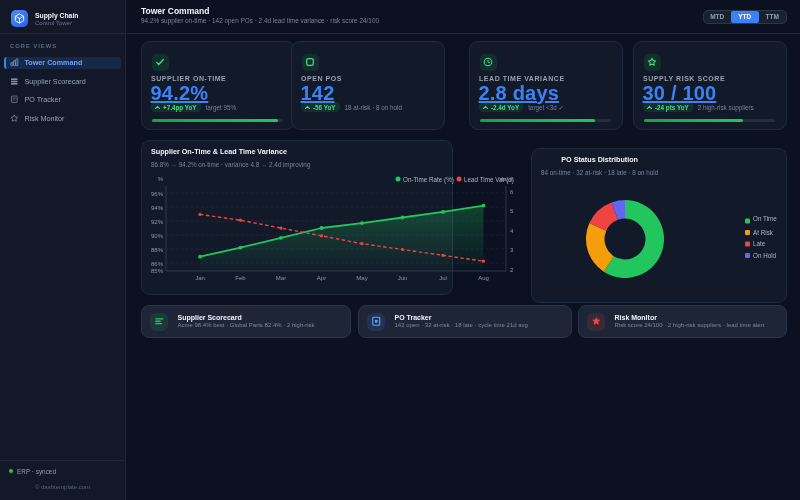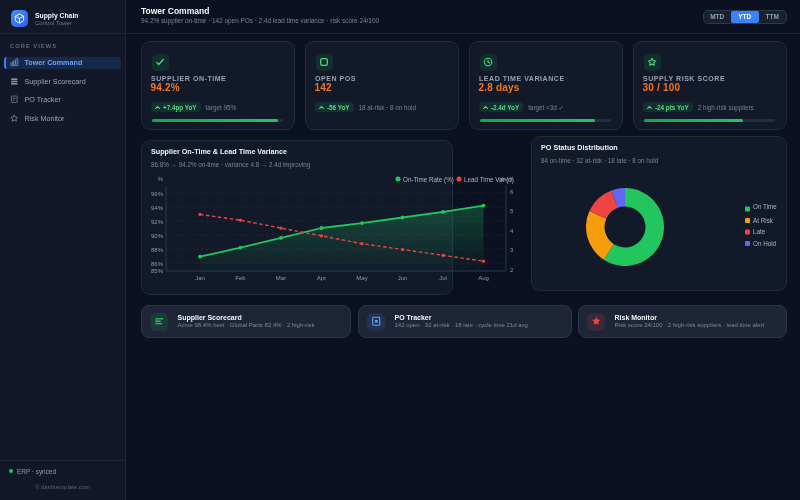--- a/index.html
+++ b/index.html
@@ -28,21 +28,21 @@
 #h-sub { font-size:6.4px; color:#76839a; margin-top:1px; }
 #toggle { display:flex; background:#19212f; border:1px solid #2b394e; border-radius:5px; overflow:hidden; height:14px; }
 #toggle span { width:27.5px; display:flex; align-items:center; justify-content:center; font-size:6.5px; font-weight:bold; color:#93a0b0; }
 #toggle span.on { background:#3b82f6; color:#fff; border-radius:2px; }
 
 
 .card { position:absolute; background:#121a29; border:1px solid #1e2a3d; border-radius:9px; }
 .kpi { top:41px; height:89px; width:154px; }
 .kpi .ic { position:absolute; top:11.5px; left:9.5px; width:17px; height:17px; border-radius:5px; background:rgba(34,197,94,0.12); display:flex; align-items:center; justify-content:center; }
 .kpi .lbl { position:absolute; top:33px; left:9px; font-size:7px; font-weight:bold; letter-spacing:0.55px; color:#97a1ae; }
-.kpi .val { position:absolute; top:40.5px; left:8.5px; font-size:10px; font-weight:bold; color:#f97316; letter-spacing:0.2px; line-height:1; }
+.kpi .val { position:absolute; top:40.5px; left:8.5px; font-size:20px; font-weight:bold; color:#3b82f6; letter-spacing:0.2px; line-height:1;text-decoration:underline; }
 .kpi .brow { position:absolute; top:60px; left:9px; right:6px; display:flex; align-items:center; white-space:nowrap; }
 .badge { display:inline-flex; align-items:center; background:rgba(34,197,94,0.13); border-radius:4px; padding:1.5px 4px 1.5px 3px; font-size:6.3px; font-weight:bold; color:#4ade80; }
 .badge svg { margin-right:2px; }
 .btxt { font-size:6.3px; color:#76839a; margin-left:5px; }
 .pbar { position:absolute; left:9.5px; right:11px; top:77px; height:2.5px; border-radius:2px; background:#232e43; }
 .pbar i { display:block; height:2.5px; border-radius:2px; background:linear-gradient(90deg,#16a34a,#22c55e); }
 
 .ct-title { font-size:7.2px; font-weight:bold; color:#f2f5f9; }
 .ct-sub { font-size:6.3px; color:#76839a; margin-top:4.5px; }
 
@@ -126,21 +126,21 @@
   <div class="brow">
       <span class="badge"><svg width="7" height="7" viewBox="0 0 24 24" fill="none" stroke="#4ade80" stroke-width="3.5" stroke-linecap="round">
           <path d="M5 15.5 l7-7 7 7"></path>
         </svg>+7.4pp YoY</span>
       <span class="btxt">target 95%</span>
     </div>
   <div class="pbar">
       <i style="width:96%"></i>
     </div>
 </div>
-<div class="card kpi" style="left:305px;">
+<div class="card kpi" style="left:291px;">
   <div class="ic">
       <svg width="10" height="10" viewBox="0 0 24 24" fill="none" stroke="#4ade80" stroke-width="3">
         <rect x="4" y="4" width="16" height="16" rx="4"></rect>
       </svg>
     </div>
   <div class="lbl">OPEN POS</div>
   <div class="val">142</div>
   <div class="brow">
       <span class="badge"><svg width="7" height="7" viewBox="0 0 24 24" fill="none" stroke="#4ade80" stroke-width="3.5" stroke-linecap="round">
           <path d="M5 15.5 l7-7 7 7"></path>
@@ -271,21 +271,21 @@
         <text x="139" y="139">Mar</text>
         <text x="179.5" y="139">Apr</text>
       <text x="220" y="139">May</text>
         <text x="260.5" y="139">Jun</text>
         <text x="301" y="139">Jul</text>
         <text x="341.5" y="139">Aug</text>
     </g>
   </svg>
 </div>
 
-<div class="card" style="left:531px; top:136px; width:256px; height:155px;">
+<div class="card" style="left:531px; top:148px; width:256px; height:155px;text-align:center;">
   <div class="abs" style="left:9px; top:6px;">
       <div class="ct-title">PO Status Distribution</div>
       <div class="ct-sub">84 on-time · 32 at-risk · 18 late · 8 on hold</div>
     </div>
   <svg class="abs" style="left:0; top:0;" width="254" height="153" viewBox="0 0 254 153">
     <path d="M93.00,51.00 A39,39 0 1 1 71.78,122.72 L81.85,107.20 A20.5,20.5 0 1 0 93.00,69.50 Z" fill="#22c55e"></path>
     <path d="M71.78,122.72 A39,39 0 0 1 57.40,74.08 L74.28,81.63 A20.5,20.5 0 0 0 81.85,107.20 Z" fill="#f59e0b"></path>
     <path d="M57.40,74.08 A39,39 0 0 1 79.48,53.42 L85.89,70.77 A20.5,20.5 0 0 0 74.28,81.63 Z" fill="#ef4444"></path>
     <path d="M79.48,53.42 A39,39 0 0 1 93.00,51.00 L93.00,69.50 A20.5,20.5 0 0 0 85.89,70.77 Z" fill="#6366f1"></path>
     <g font-size="6.3" fill="#aab6c6">

